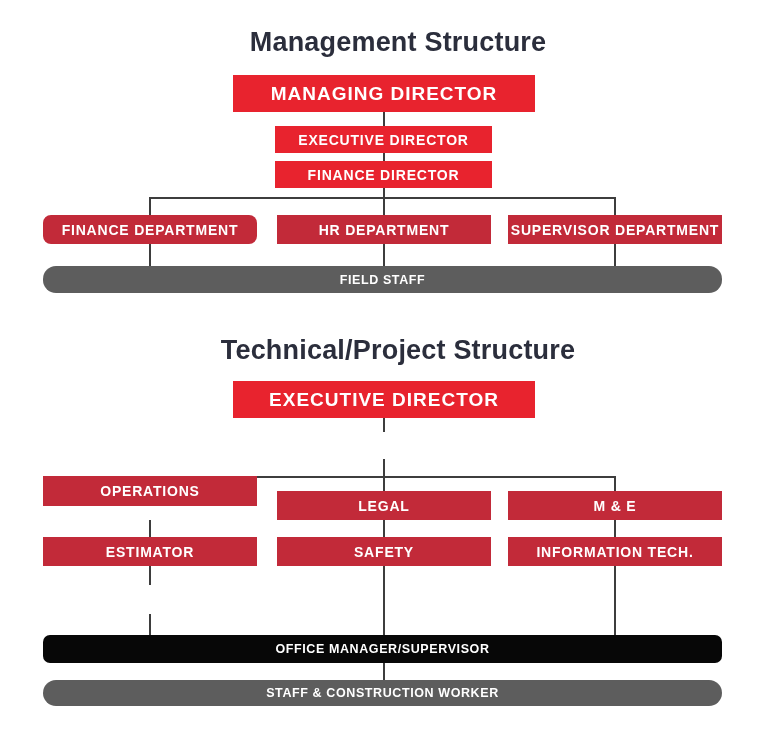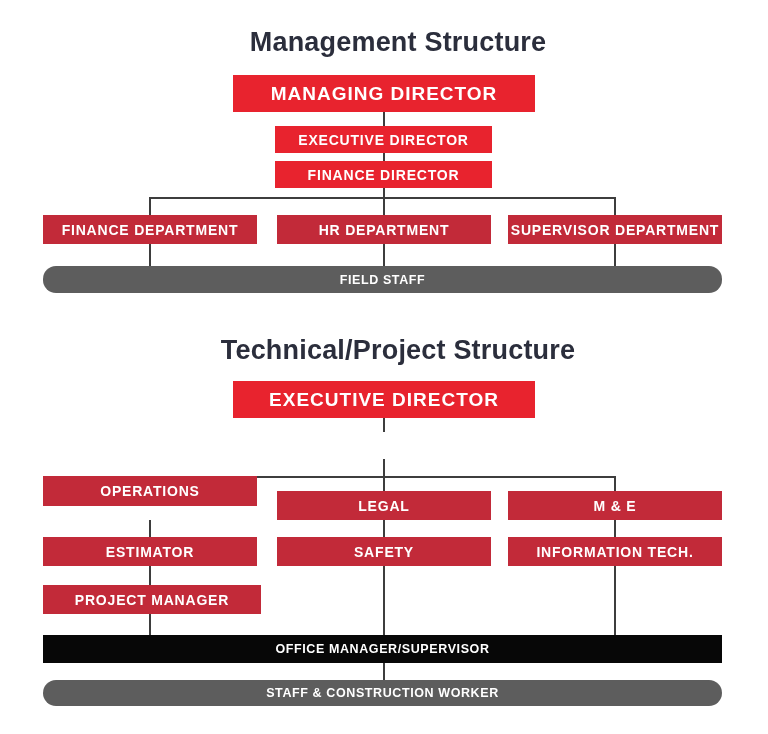--- a/index.html
+++ b/index.html
@@ -21,21 +21,21 @@
   .node{
     position:absolute;
     display:flex;align-items:center;justify-content:center;
     color:#ffffff;font-weight:700;
     text-align:right;white-space:nowrap;
     letter-spacing:0.8px;
   }
   .bright{background:var(--bright-red,#e8232e);}
   .crimson{background:var(--crimson-red,#c22a39);}
   .bar-gray{background:var(--bar-gray,#5d5d5d);border-radius:13px;}
-  .bar-black{background:var(--bar-black,#070707);}
+  .bar-black{background:var(--bar-black,#070707);border-radius:7px;}
   .fs-lg{font-size:19px;letter-spacing:1px;}
   .fs-md{font-size:14px;}
   .fs-sm{font-size:13px;}
   .fs-bar{font-size:12.5px;letter-spacing:0.6px;}
   .line-v{position:absolute;width:2px;background:var(--line-color,#3d3d3d);}
   .line-h{position:absolute;height:2px;background:var(--line-color,#3d3d3d);}
 </style>
 </head>
 <body>
 
@@ -52,21 +52,21 @@
   <div class="line-v" style="left:383px;top:153px;height:8px;"></div>
 
   <div class="node bright fs-md" style="left:275px;top:161px;width:217px;height:27px;">FINANCE DIRECTOR</div>
 
   <div class="line-v" style="left:383px;top:188px;height:10px;"></div>
   <div class="line-h" style="left:149px;top:197px;width:467px;"></div>
   <div class="line-v" style="left:149px;top:198px;height:17px;"></div>
   <div class="line-v" style="left:383px;top:198px;height:17px;"></div>
   <div class="line-v" style="left:614px;top:198px;height:17px;"></div>
 
-  <div class="node crimson fs-md" style="left:43px;top:215px;width:214px;height:29px;">FINANCE DEPARTMENT</div>
+  <div class="node crimson fs-md" style="left:43px;top:215px;width:214px;height:29px;border-radius:8px;">FINANCE DEPARTMENT</div>
   <div class="node crimson fs-md" style="left:277px;top:215px;width:214px;height:29px;">HR DEPARTMENT</div>
   <div class="node crimson fs-md" style="left:508px;top:215px;width:214px;height:29px;">SUPERVISOR DEPARTMENT</div>
 
   <div class="line-v" style="left:149px;top:244px;height:22px;"></div>
   <div class="line-v" style="left:383px;top:244px;height:22px;"></div>
   <div class="line-v" style="left:614px;top:244px;height:22px;"></div>
 
   <div class="node bar-gray fs-bar" style="left:43px;top:266px;width:679px;height:27px;">FIELD STAFF</div>
 
   <div class="chart-title" style="top:335px;">Technical/Project Structure</div>
@@ -91,21 +91,20 @@
   <div class="line-v" style="left:614px;top:520px;height:17px;"></div>
 
   <div class="node crimson fs-md" style="left:43px;top:537px;width:214px;height:29px;">ESTIMATOR</div>
   <div class="node crimson fs-md" style="left:508px;top:537px;width:214px;height:29px;">INFORMATION TECH.</div>
   <div class="node crimson fs-md" style="left:277px;top:537px;width:214px;height:29px;">SAFETY</div>
 
   <div class="line-v" style="left:149px;top:566px;height:19px;"></div>
   <div class="line-v" style="left:383px;top:566px;height:69px;"></div>
   <div class="line-v" style="left:614px;top:566px;height:69px;"></div>
 
-  <div class="node crimson fs-md" style="left:43px;top:585px;width:218px;height:29px;">PROJECT MANAGER</div>
 
   <div class="line-v" style="left:149px;top:614px;height:21px;"></div>
 
   <div class="node bar-black fs-bar" style="left:43px;top:635px;width:679px;height:28px;">OFFICE MANAGER/SUPERVISOR</div>
 
   <div class="line-v" style="left:383px;top:663px;height:17px;"></div>
 
   <div class="node bar-gray fs-bar" style="left:43px;top:680px;width:679px;height:26px;">STAFF &amp; CONSTRUCTION WORKER</div>
 
 </div>

